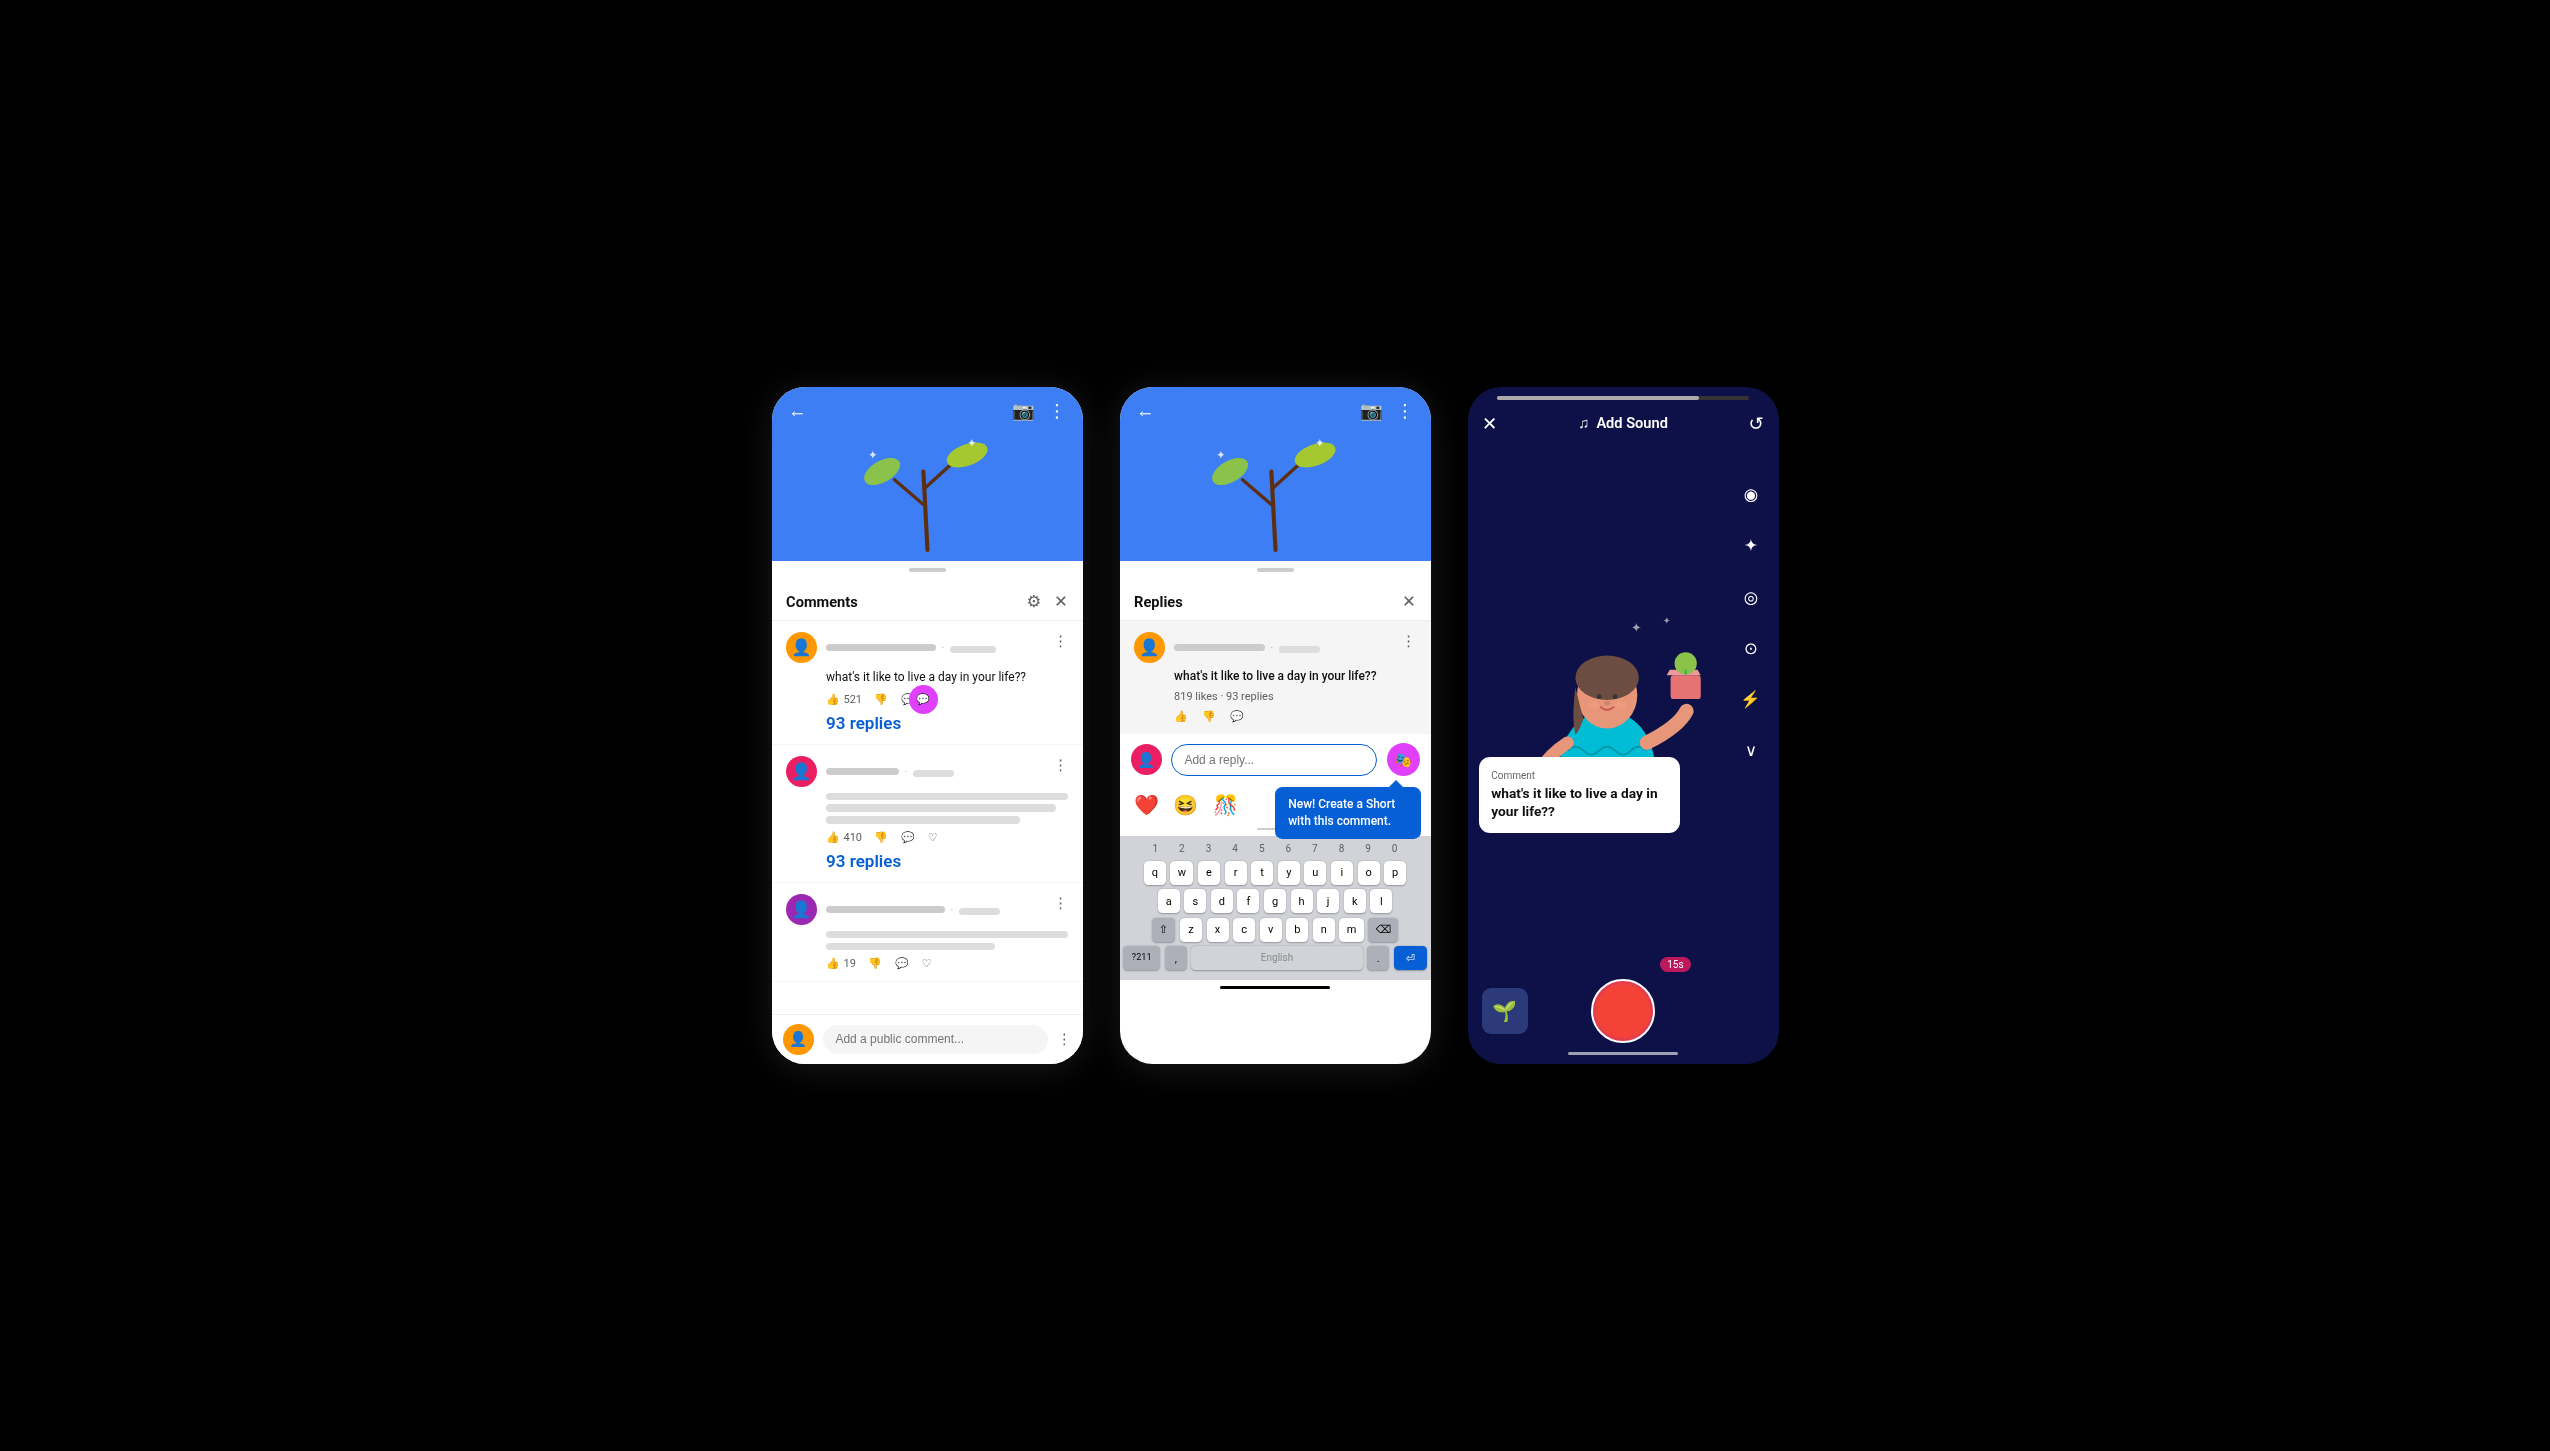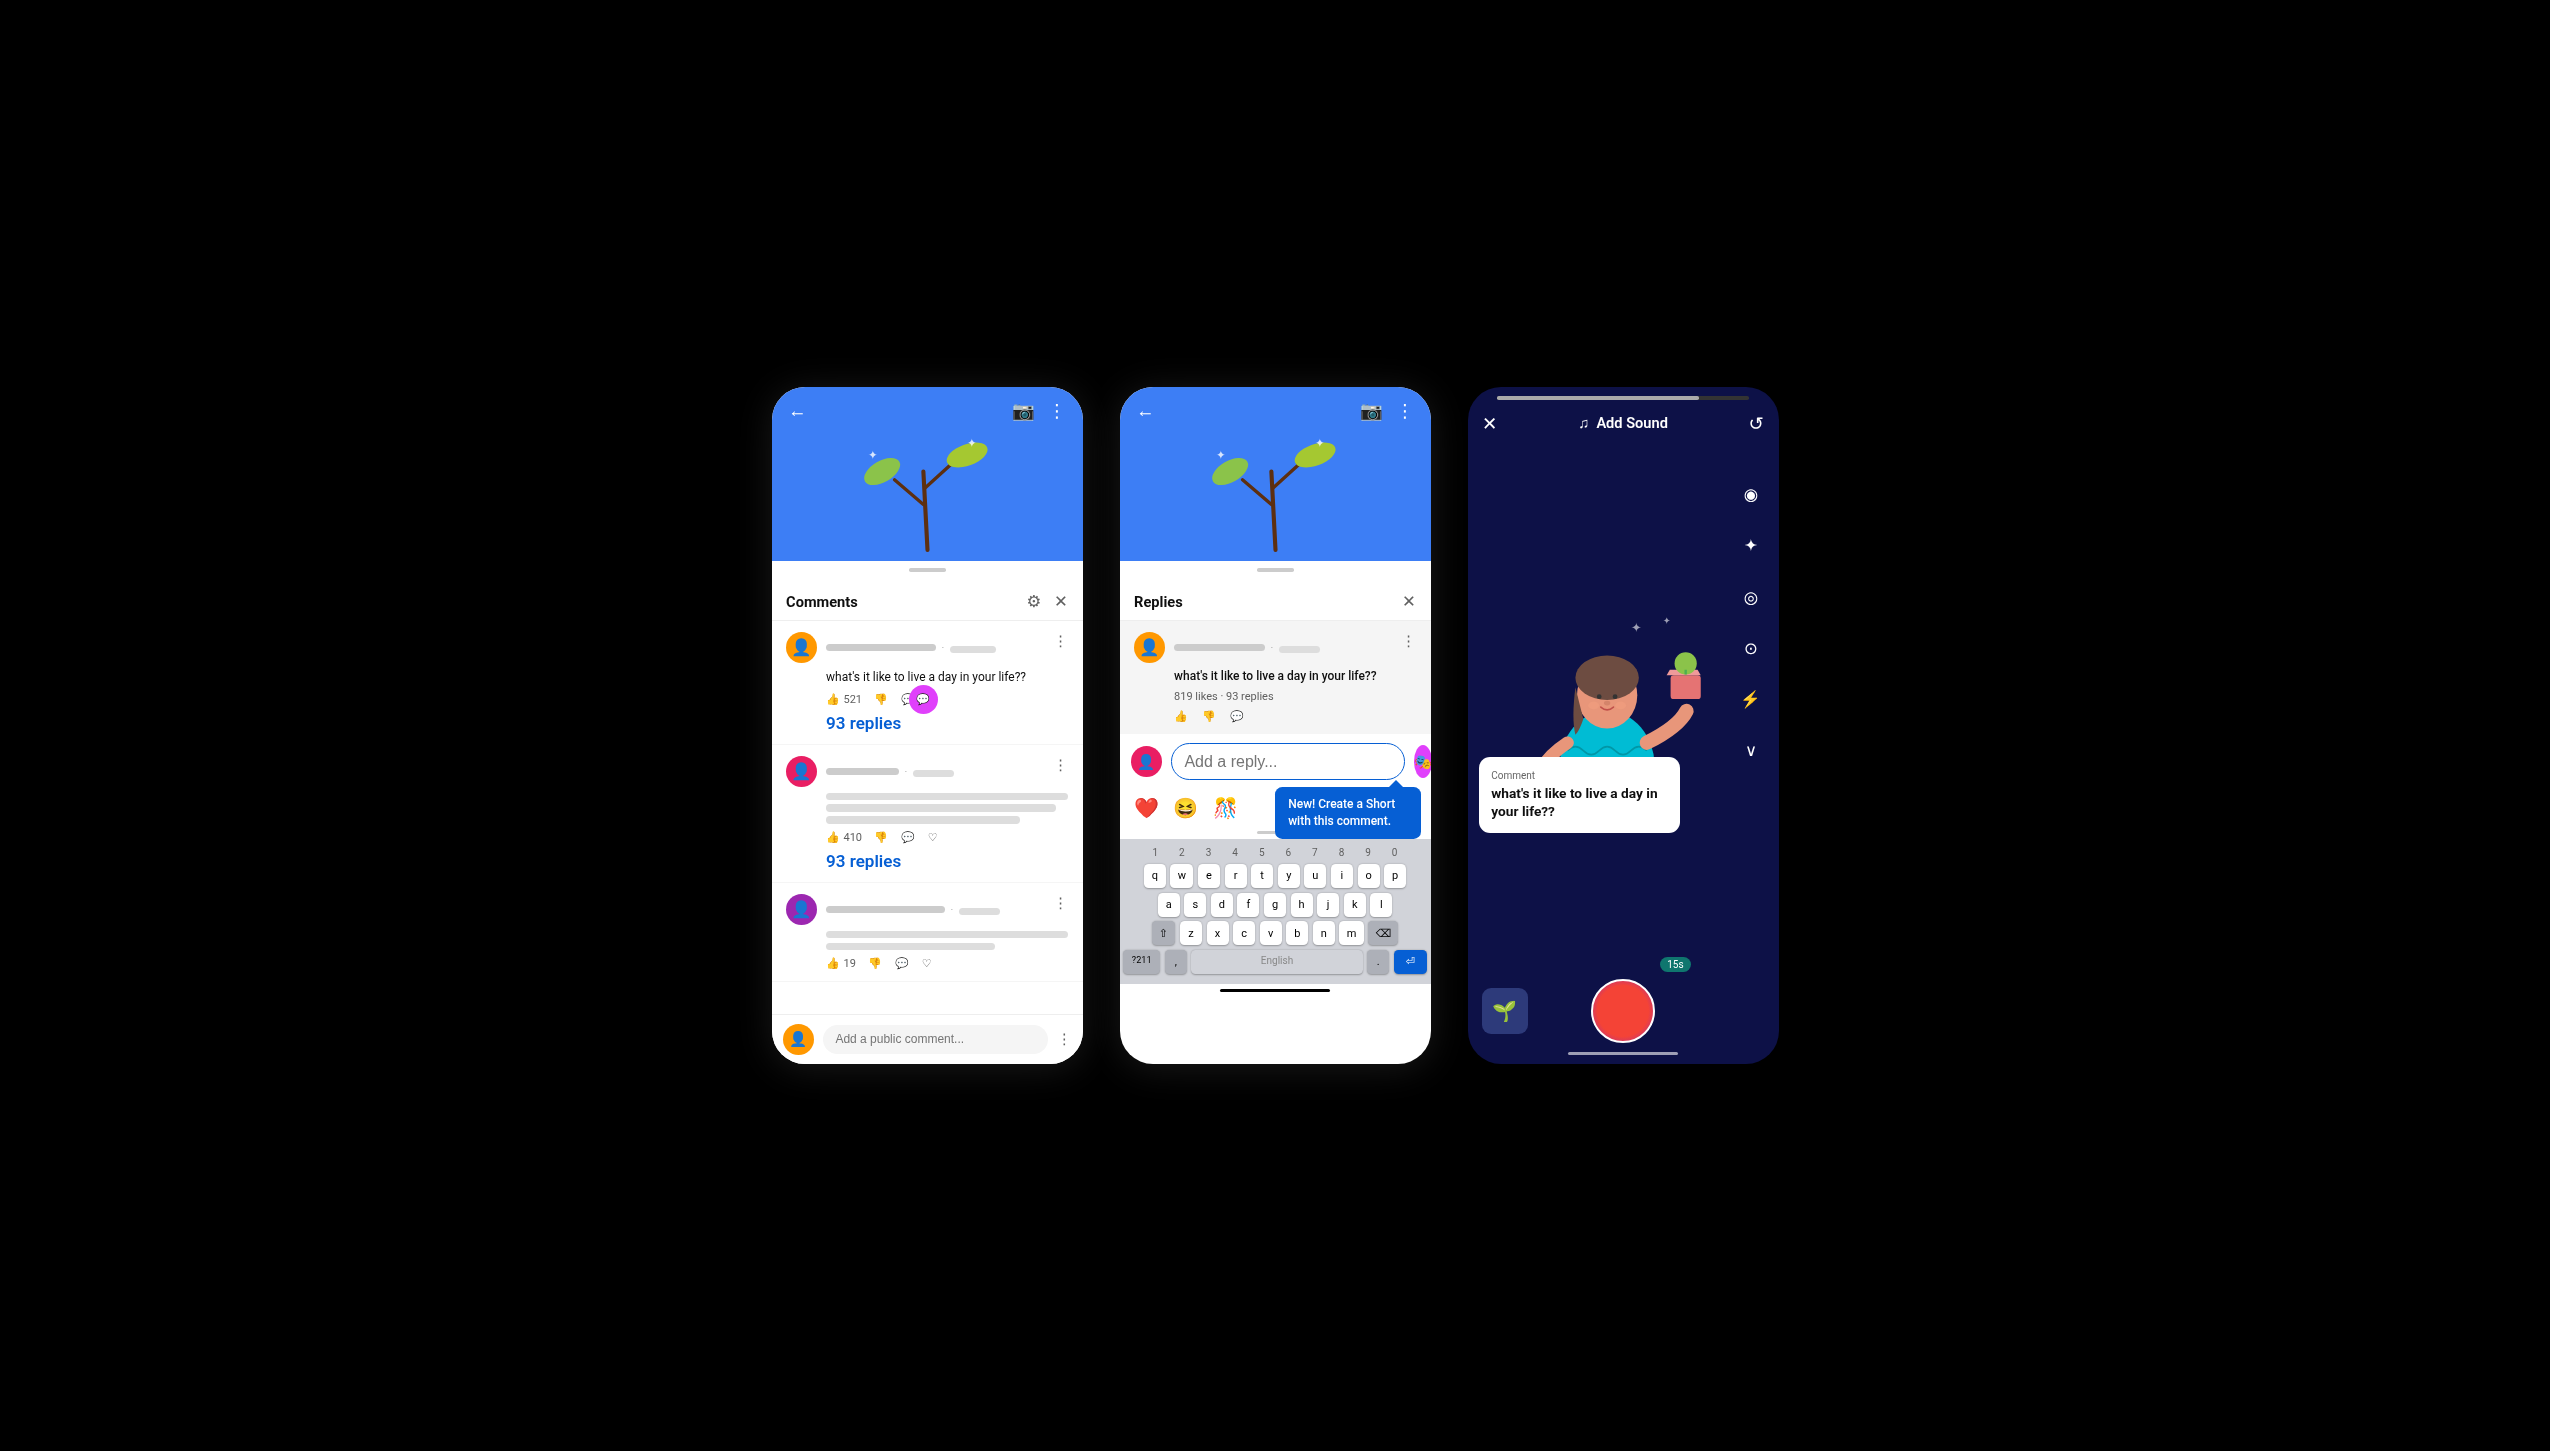--- a/index.html
+++ b/index.html
@@ -259,21 +259,21 @@
       display: flex;
       align-items: center;
       gap: 9.1px;
       position: relative;
     }
     .reply-input {
       flex: 1;
       border: 1.4px solid #065fd4;
       border-radius: 18.3px;
       padding: 8.2px 12.8px;
-      font-size: 16px;
+      font-size: 12px;
       color: #0f172a;
       outline: none;
     }
     .reply-send-btn {
       width: 33px;
       height: 33px;
       background: #e040fb;
       border-radius: 50%;
       display: flex;
       align-items: center;
@@ -815,21 +815,21 @@
       </svg>
 
       <div class="comment-overlay">
         <div class="comment-label">Comment</div>
         <div class="comment-overlay-text">what's it like to live a day in your life??</div>
       </div>
     </div>
 
     <div style="position:relative;padding:0 14.6px;">
       <div style="display:flex;justify-content:center;align-items:center;position:relative;margin-bottom:9.1px;">
-        <span style="position:absolute;top:-22px;right:73px;background:#0f766e;color:#fff;font-size:10px;padding:1.8px 7.3px;border-radius:9.1px;">15s</span>
+        <span style="position:absolute;top:-22px;right:73px;background:#be185d;color:#fff;font-size:10px;padding:1.8px 7.3px;border-radius:9.1px;">15s</span>
         <div class="record-btn"></div>
       </div>
       <div class="thumbnail-icon">
         <span>🌱</span>
       </div>
     </div>
     <div class="bottom-white-line" style="background:rgba(255,255,255,0.6);margin-bottom:9.1px;"></div>
   </div>
 
 </div>

